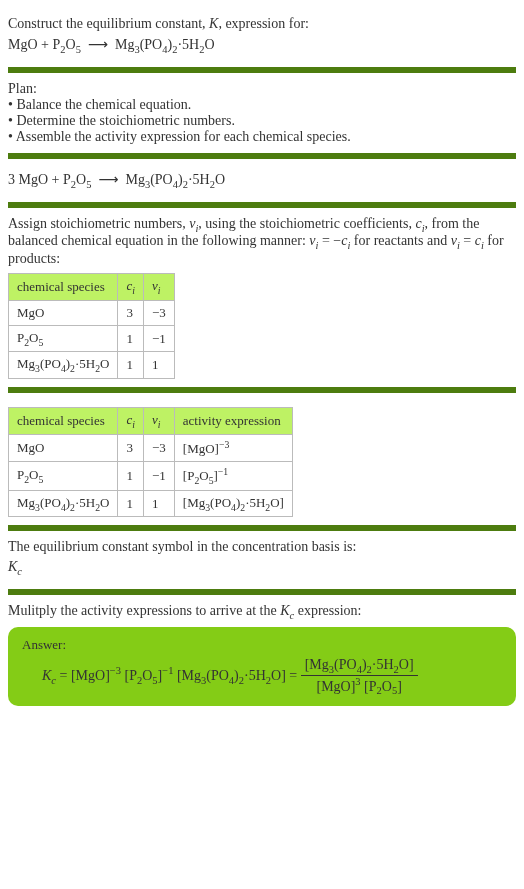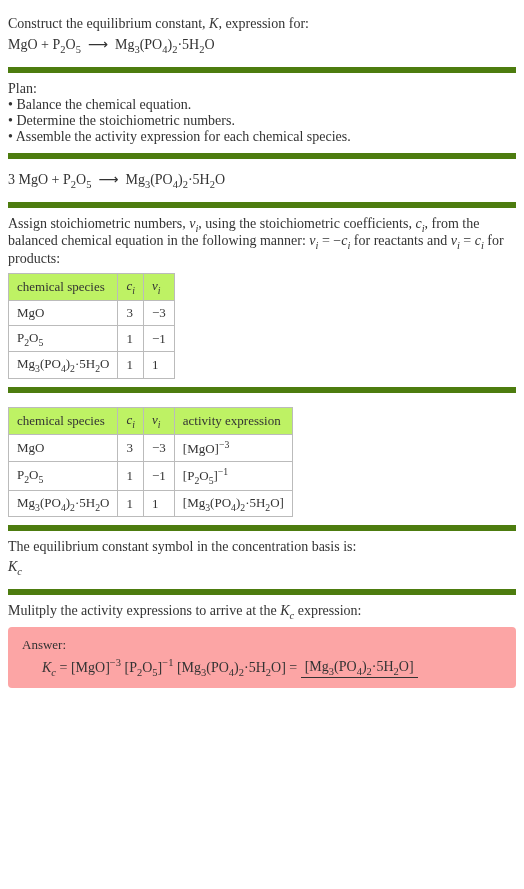--- a/index.html
+++ b/index.html
@@ -31,22 +31,22 @@
     border: 1px solid #bbb;
     padding: 4px 8px;
     font-weight: normal;
     text-align: left;
     font-size: 13px;
   }
   table.data th {
     background: #bef264;
   }
   .answer-box {
-    background: #fca5a5;
-    border-radius: 4px;
+    background: #84cc16;
+    border-radius: 10px;
     padding: 10px 14px;
     margin-top: 6px;
   }
   .answer-label {
     font-size: 13px;
     margin-bottom: 4px;
   }
   .frac {
     display: inline-block;
     vertical-align: middle;
@@ -147,16 +147,17 @@
 </div>
 
 <div class="section" style="border-bottom:none;">
   <div>Mulitply the activity expressions to arrive at the <i>K<sub>c</sub></i> expression:</div>
   <div class="answer-box">
     <div class="answer-label">Answer:</div>
     <div class="indent">
       <span><i>K<sub>c</sub></i> = [MgO]<sup>−3</sup> [P<sub>2</sub>O<sub>5</sub>]<sup>−1</sup> [Mg<sub>3</sub>(PO<sub>4</sub>)<sub>2</sub>·5H<sub>2</sub>O] = </span>
       <span class="frac">
         <span class="num">[Mg<sub>3</sub>(PO<sub>4</sub>)<sub>2</sub>·5H<sub>2</sub>O]</span>
+        <span class="den">[MgO]<sup>3</sup> [P<sub>2</sub>O<sub>5</sub>]</span>
       </span>
     </div>
   </div>
 </div>
 
 </body></html>

